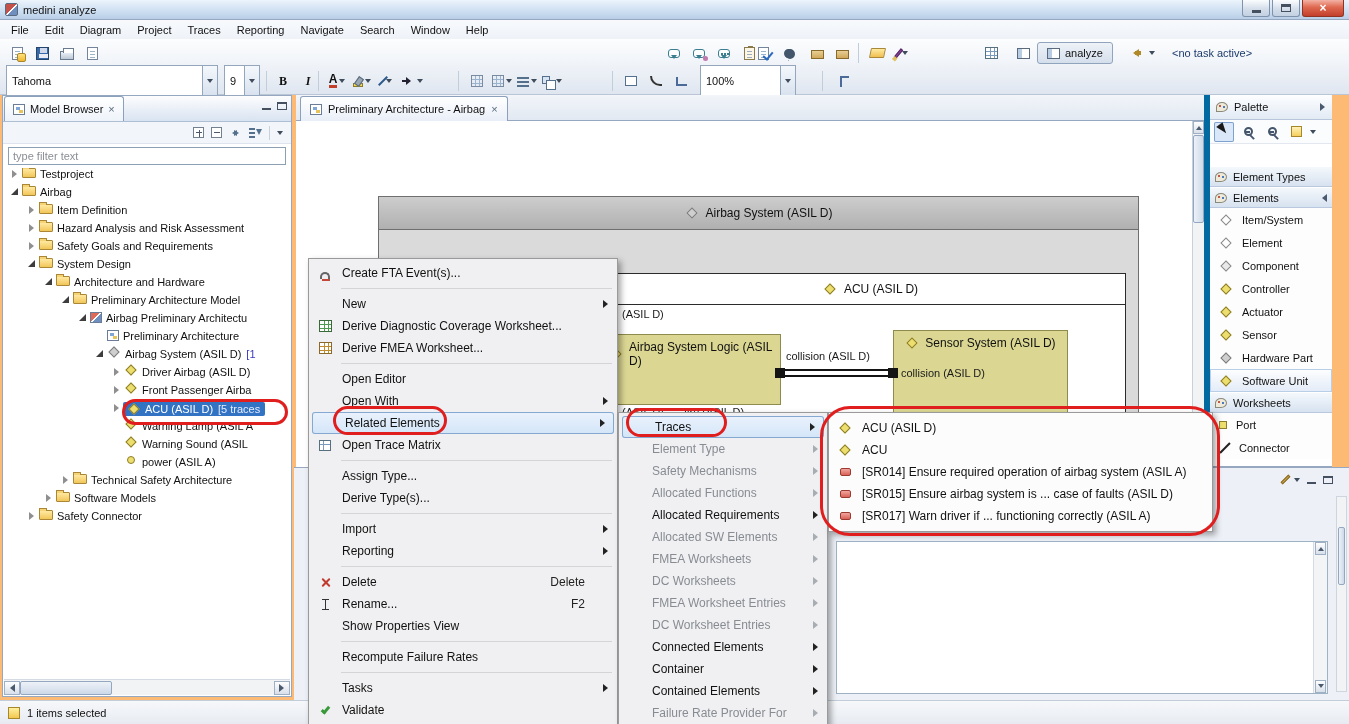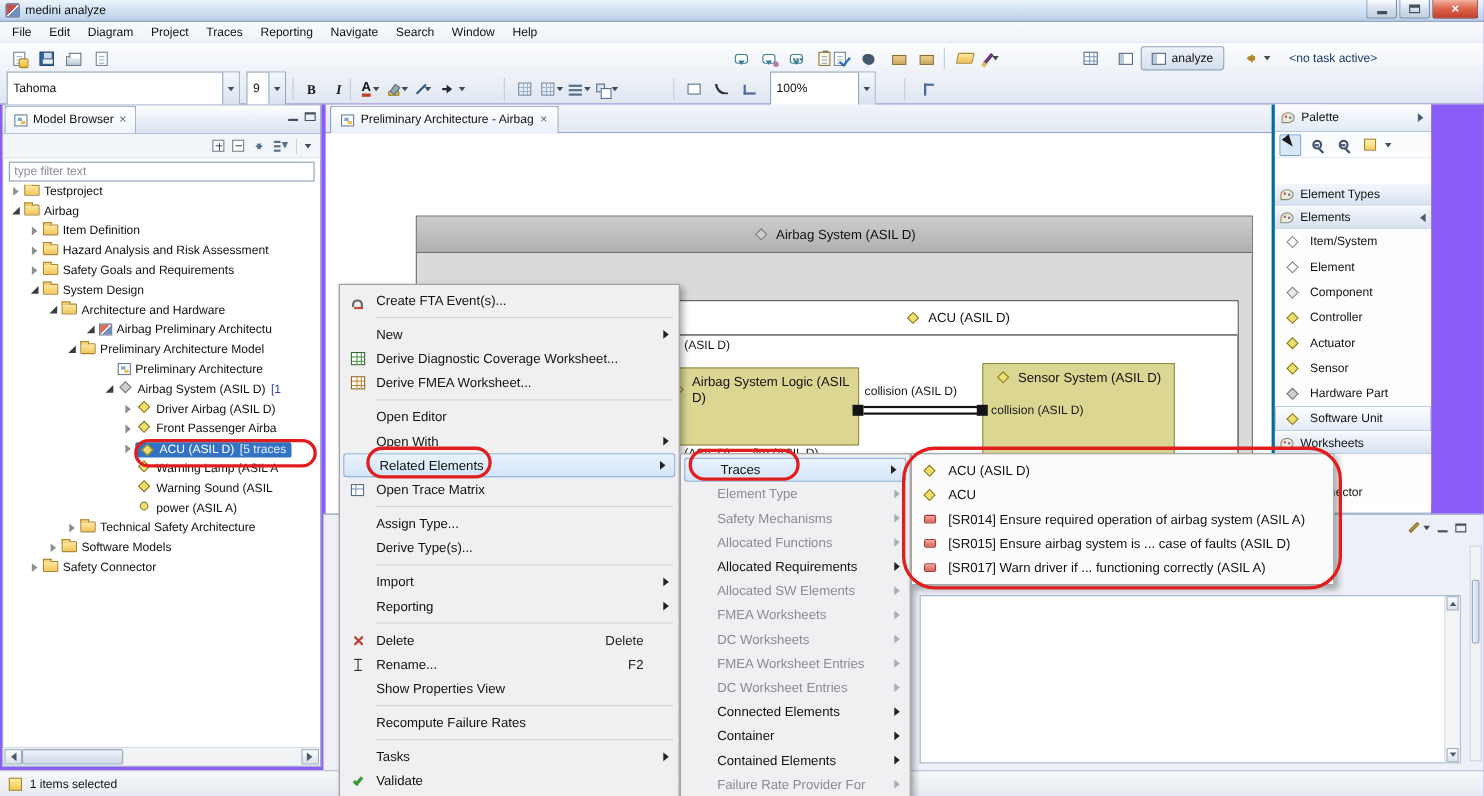--- a/index.html
+++ b/index.html
@@ -1,17 +1,17 @@
 <!DOCTYPE html>
 <html><head>
 <meta charset="utf-8">
 <style>
 *{box-sizing:border-box}
 body{margin:0;background:#9aa4b2}
-#app{position:relative;width:1349px;height:724px;overflow:hidden;background:#8b5cf6;
+#app{position:relative;width:1349px;height:724px;overflow:hidden;background:#fdba74;
      font-family:"Liberation Sans","DejaVu Sans",sans-serif;font-size:11px;color:#111}
 .abs{position:absolute}
 
 
 #titlebar{left:0;top:0;width:1349px;height:20px;background:linear-gradient(#ecf3fb,#cfe0f2 55%,#b9cfe7);
   border-bottom:1px solid #96a8c0;display:flex;align-items:center;padding:0 5px;gap:5px}
 .appicon{width:13px;height:13px;border:1px solid #5a6a80;border-radius:2px;
   background:linear-gradient(135deg,#c5524a 0 48%,#fff 48% 55%,#6f8fc0 55%)}
 .winbtns{margin-left:auto;display:flex;height:100%;align-items:flex-start}
 .wb{width:28px;height:17px;border:1px solid #7f93ac;border-top:none;border-radius:0 0 3px 3px;
@@ -188,21 +188,21 @@
 .syshdr{height:33px;background:linear-gradient(#cdcdcd,#b0b0b0);border-bottom:1px solid #6f6f6f;display:flex;align-items:center;justify-content:center;gap:7px;font-size:12px}
 .whitebox{position:absolute;background:#fff;border:1px solid #2b2b2b}
 .whitehdr{height:31px;border-bottom:1px solid #2b2b2b;display:flex;align-items:center;justify-content:center;gap:7px;font-size:12px;background:#fff}
 .ybox{position:absolute;background:#dbd793;border:1px solid #8f8a4e}
 .yhdr{display:flex;align-items:center;justify-content:center;gap:6px;padding-top:5px;font-size:12px}
 .portsq{position:absolute;width:10px;height:10px;background:#141414}
 .dline{position:absolute;height:8px;border-top:2px solid #141414;border-bottom:2px solid #141414}
 .dlabel{position:absolute;font-size:11px;white-space:nowrap;color:#1a1a1a}
 
 
-#palette{left:1156px;top:95px;width:145px;height:372px;background:#fff;border-left:3px solid #0369a1;border-bottom:1px solid #96a8c0}
+#palette{left:1204px;top:95px;width:128px;height:372px;background:#fff;border-left:6px solid #0369a1;border-bottom:1px solid #96a8c0}
 .phead{height:25px;background:linear-gradient(#fdfeff,#e2eaf4);border-bottom:1px solid #b7c6da;display:flex;align-items:center;gap:6px;padding:0 6px}
 .ptools{height:24px;background:#fbfcfe;border-bottom:1px solid #e3e8f0;display:flex;align-items:center;gap:4px;padding:0 4px}
 .ptool{width:20px;height:20px;display:grid;place-items:center;border-radius:2px}
 .ptool.on{background:#d9e7f8;box-shadow:inset 0 0 0 1px #7da2ce}
 .pspacer{height:22px;background:#fff}
 .drawer{height:21px;background:linear-gradient(#f4f8fc,#d7e2f0);border-top:1px solid #fff;border-bottom:1px solid #b9c8de;
   display:flex;align-items:center;gap:6px;padding:0 5px}
 .pitem{height:23px;display:flex;align-items:center;gap:9px;padding:0 9px;background:#fdfdfe}
 .pitem.hover{background:linear-gradient(#fefefe,#e2ebf8);box-shadow:inset 0 0 0 1px #b9cfe8}
 .pin{margin-left:auto}
@@ -504,33 +504,33 @@
           </span>
           <span>System Design</span>
         </div>
       <div class="tnode lv2">
           <span class="tw e"></span>
           <span class="ticn">
             <span class="folder"></span>
           </span>
           <span>Architecture and Hardware</span>
         </div>
+      <div class="tnode lv3">
+          <span class="tw e"></span>
+          <span class="ticn">
+            <span class="folder"></span>
+          </span>
+          <span>Preliminary Architecture Model</span>
+        </div>
       <div class="tnode lv4">
           <span class="tw e"></span>
           <span class="ticn">
             <span class="arch"></span>
           </span>
           <span>Airbag Preliminary Architectu</span>
-        </div>
-      <div class="tnode lv3">
-          <span class="tw e"></span>
-          <span class="ticn">
-            <span class="folder"></span>
-          </span>
-          <span>Preliminary Architecture Model</span>
         </div>
       <div class="tnode lv5">
           <span class="tw"></span>
           <span class="ticn">
             <span class="digm"></span>
           </span>
           <span>Preliminary Architecture</span>
         </div>
       <div class="tnode lv5">
           <span class="tw e"></span>

